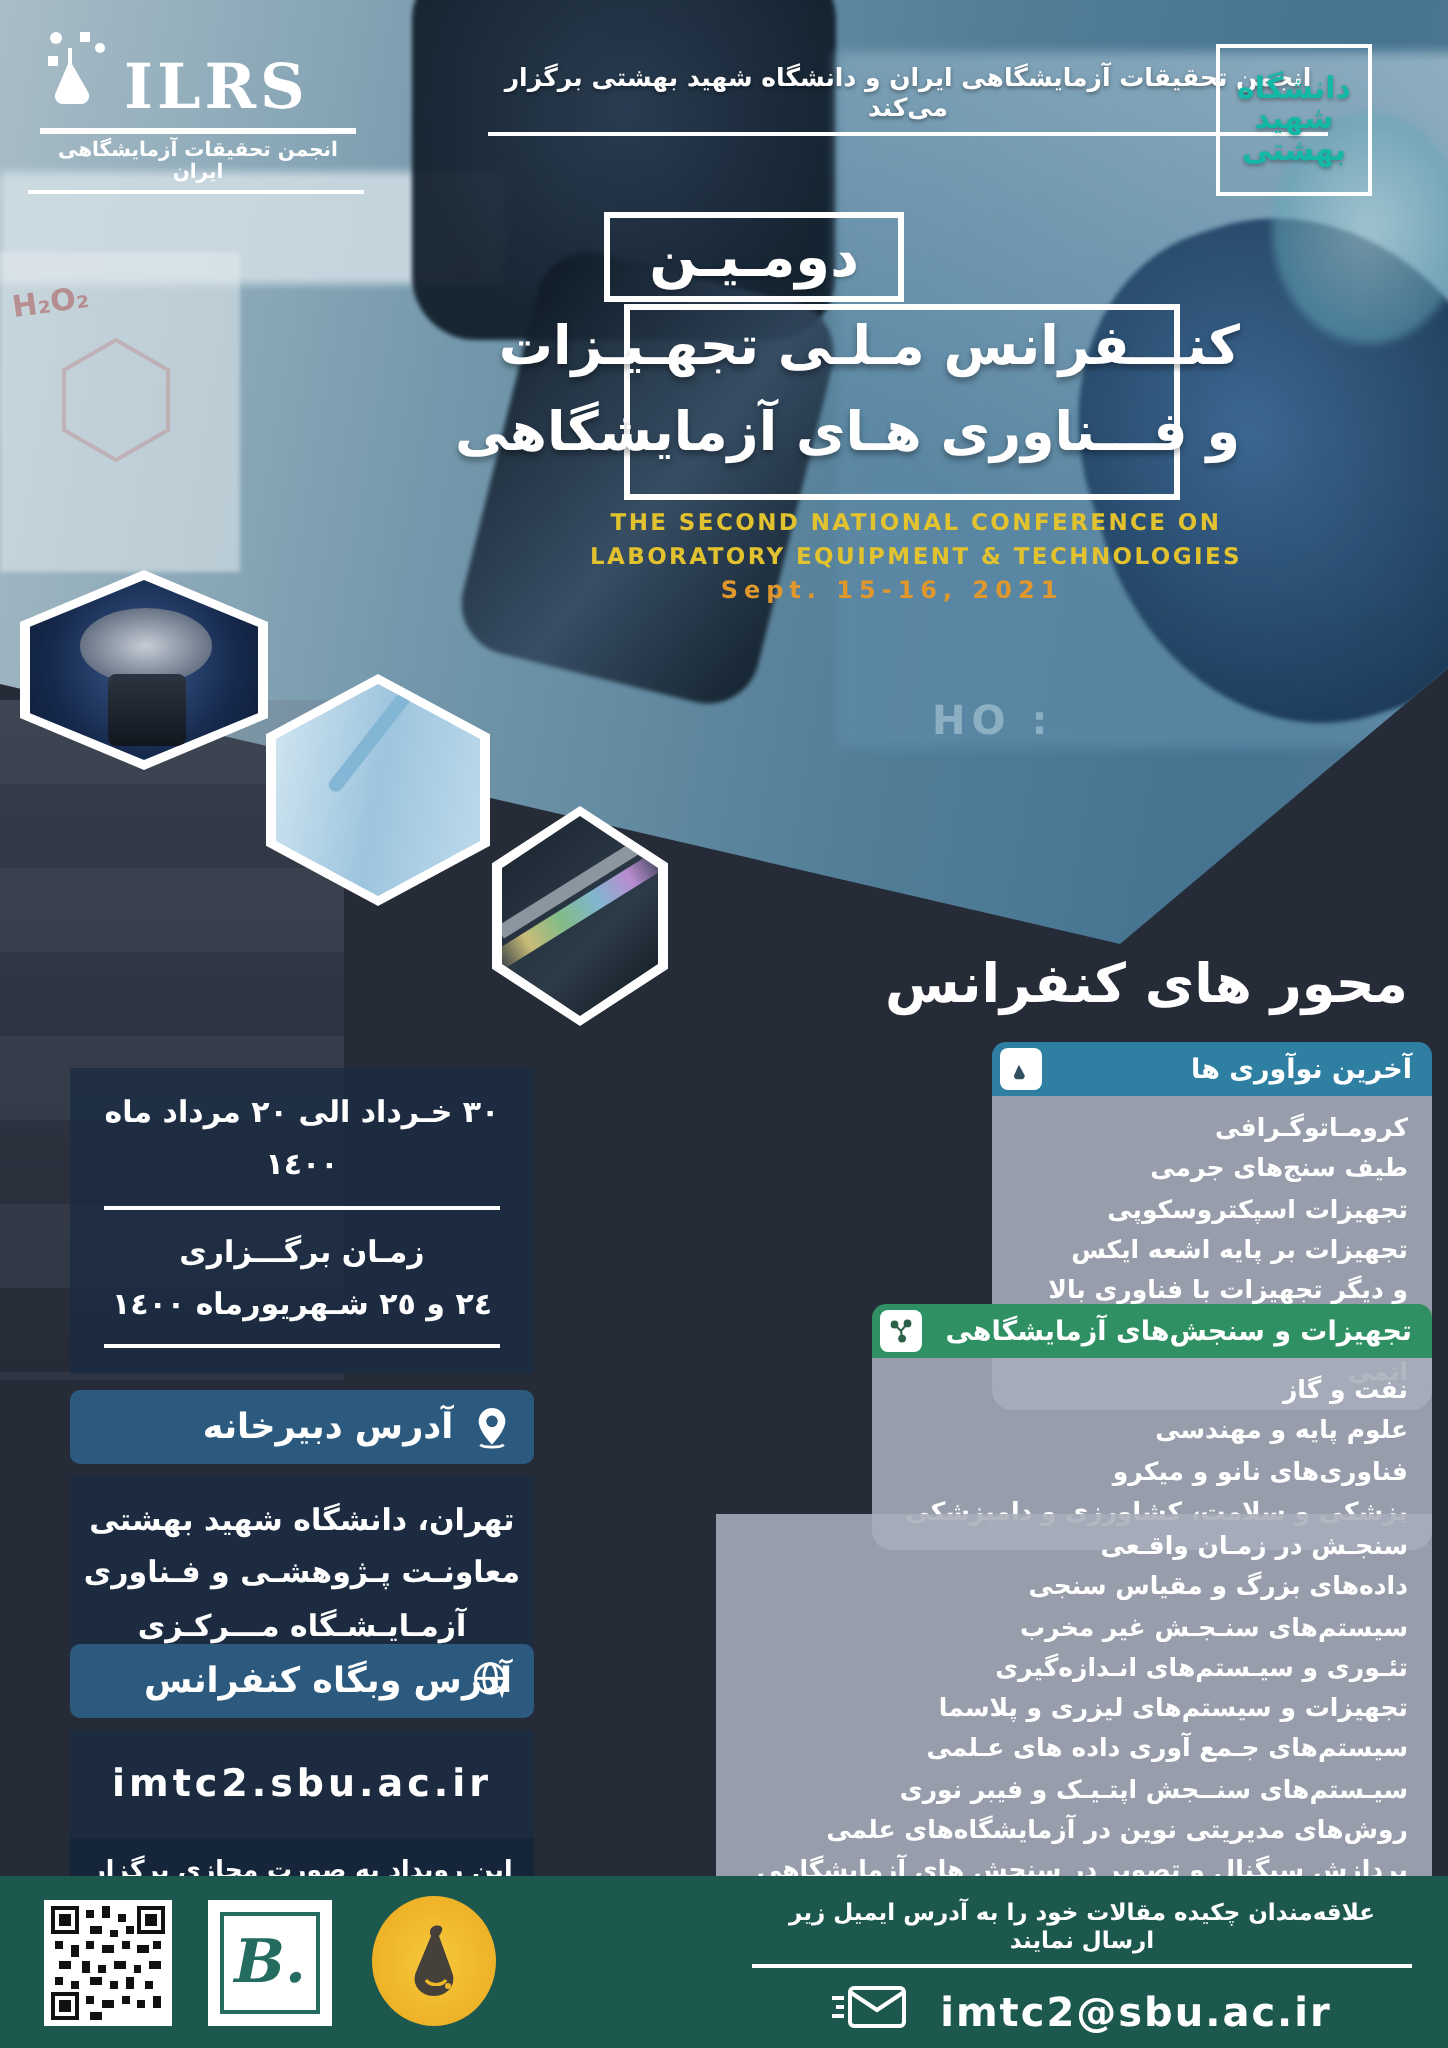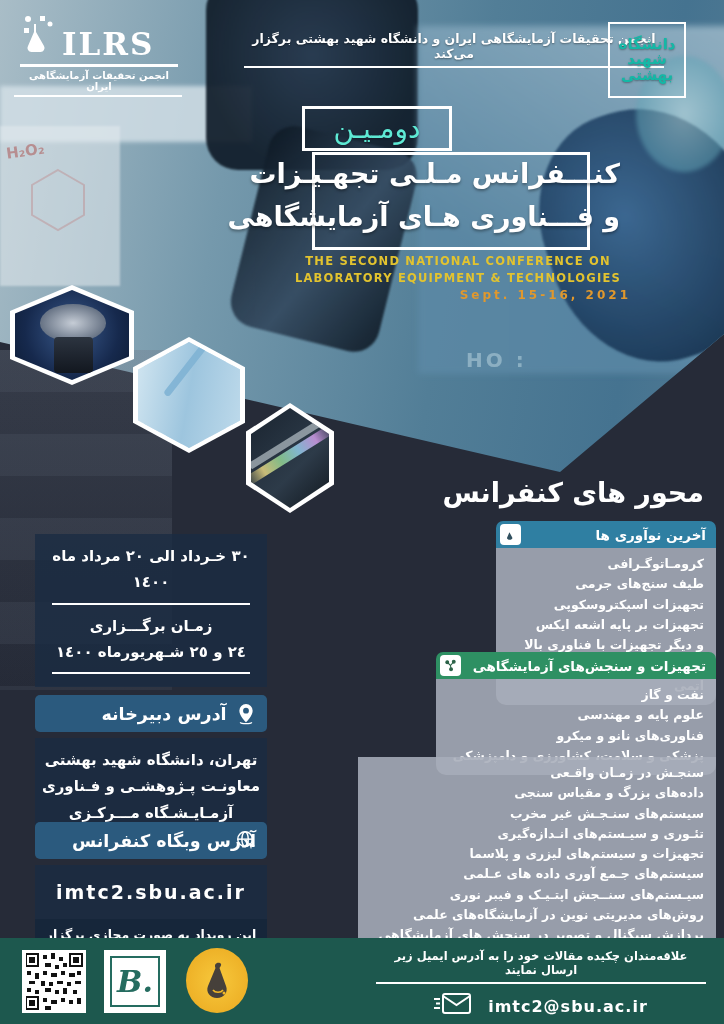--- a/index.html
+++ b/index.html
@@ -57,30 +57,30 @@
   .ilrs-hr{border-top:3px solid #fff;margin-top:4px;}
   .ilrs-fa{font-size:10px;font-weight:bold;text-align:center;margin-top:3px;direction:rtl;}
   .ilrs-hr2{border-top:2px solid #fff;margin-top:3px;width:168px;margin-left:-6px;}
   .banner{left:244px;top:31px;width:420px;text-align:center;direction:rtl;color:#fff;font-weight:bold;
     font-size:12.5px;border-bottom:2.5px solid #fff;padding-bottom:5px;text-shadow:0 1px 2px rgba(0,0,0,.4);}
   .sbu{left:608px;top:22px;width:78px;height:76px;border:2px solid #fff;display:flex;flex-direction:column;
     align-items:center;justify-content:center;color:#14b8a6;font-weight:bold;direction:rtl;line-height:1.02;
     font-size:15px;text-shadow:0 1px 2px rgba(0,0,0,.35);}
 
   
-  .edition{left:302px;top:106px;width:150px;height:45px;border:3px solid #fff;color:#5eead4;
-    font-size:28px;font-weight:normal;display:flex;align-items:center;justify-content:center;direction:rtl;
+  .edition{left:302px;top:106px;width:150px;height:45px;border:3px solid #fff;color:#ffffff;
+    font-size:28px;font-weight:bold;display:flex;align-items:center;justify-content:center;direction:rtl;
     text-shadow:0 1px 2px rgba(0,0,0,.25);}
   .tframe{left:312px;top:152px;width:278px;height:98px;border:3px solid #fff;}
   .tline{position:absolute;right:104px;color:#fff;font-weight:bold;font-size:27px;direction:rtl;white-space:nowrap;
     text-shadow:0 2px 3px rgba(0,0,0,.35);}
   .t1{top:158px;} .t2{top:201px;}
   .eng{left:290px;top:253px;width:336px;text-align:center;color:#e2c32f;font-size:11.5px;font-weight:bold;
     letter-spacing:1.2px;line-height:1.5;}
-  .engdate{left:295px;top:288px;width:336px;text-align:right;color:#e0982d;font-size:12px;font-weight:bold;letter-spacing:3px;}
+  .engdate{left:278px;top:288px;width:336px;text-align:center;color:#e0982d;font-size:12px;font-weight:bold;letter-spacing:3px;}
 
   
   .topics-h{right:20px;top:477px;font-size:27px;font-weight:bold;color:#fff;direction:rtl;}
   .tbox{position:absolute;}
   #tbox0{right:8px;top:521px;width:220px;}
   #tbox1{right:8px;top:652px;width:280px;}
   #tbox2{right:8px;top:757px;width:358px;}
   .thd{height:27px;border-radius:7px 7px 0 0;position:relative;display:flex;align-items:center;
     direction:rtl;color:#fff;font-weight:bold;font-size:13.5px;padding-right:10px;}
   .thd.blue{background:#2f7fa2;} .thd.green{background:#2e9063;} .thd.orange{background:#d89a1b;}
@@ -108,21 +108,21 @@
   .footer>div{position:absolute;}
   .qr{left:22px;top:12px;width:64px;height:63px;background:#fff;padding:3px;}
   .blogo{left:104px;top:12px;width:62px;height:63px;background:#fff;display:flex;align-items:center;justify-content:center;}
   .blogo-in{width:50px;height:51px;border:2px solid #256c60;display:flex;align-items:center;justify-content:center;
     font-family:"DejaVu Serif",serif;font-style:italic;font-weight:bold;font-size:30px;color:#256c60;}
   .ycirc{left:186px;top:10px;width:62px;height:65px;border-radius:50%;display:flex;align-items:center;justify-content:center;
     background:radial-gradient(#f7c83c,#eaa81f);}
   .fright{right:18px;top:11px;width:330px;text-align:center;}
   .finstr{color:#fff;font-size:11.5px;font-weight:bold;direction:rtl;padding-bottom:5px;border-bottom:2.5px solid #fff;}
   .femail-row{display:flex;align-items:center;justify-content:center;gap:14px;margin-top:8px;}
-  .femail{font-size:16px;font-weight:bold;color:#fff;letter-spacing:1px;direction:ltr;}
+  .femail{font-size:20px;font-weight:bold;color:#fff;letter-spacing:1px;direction:ltr;}
 </style>
 </head>
 <body>
 
 <div id="poster">
 
   <div class="photo">
     <div class="bench"></div>
     <div class="paper"></div>
     <div class="scope-head"></div>

